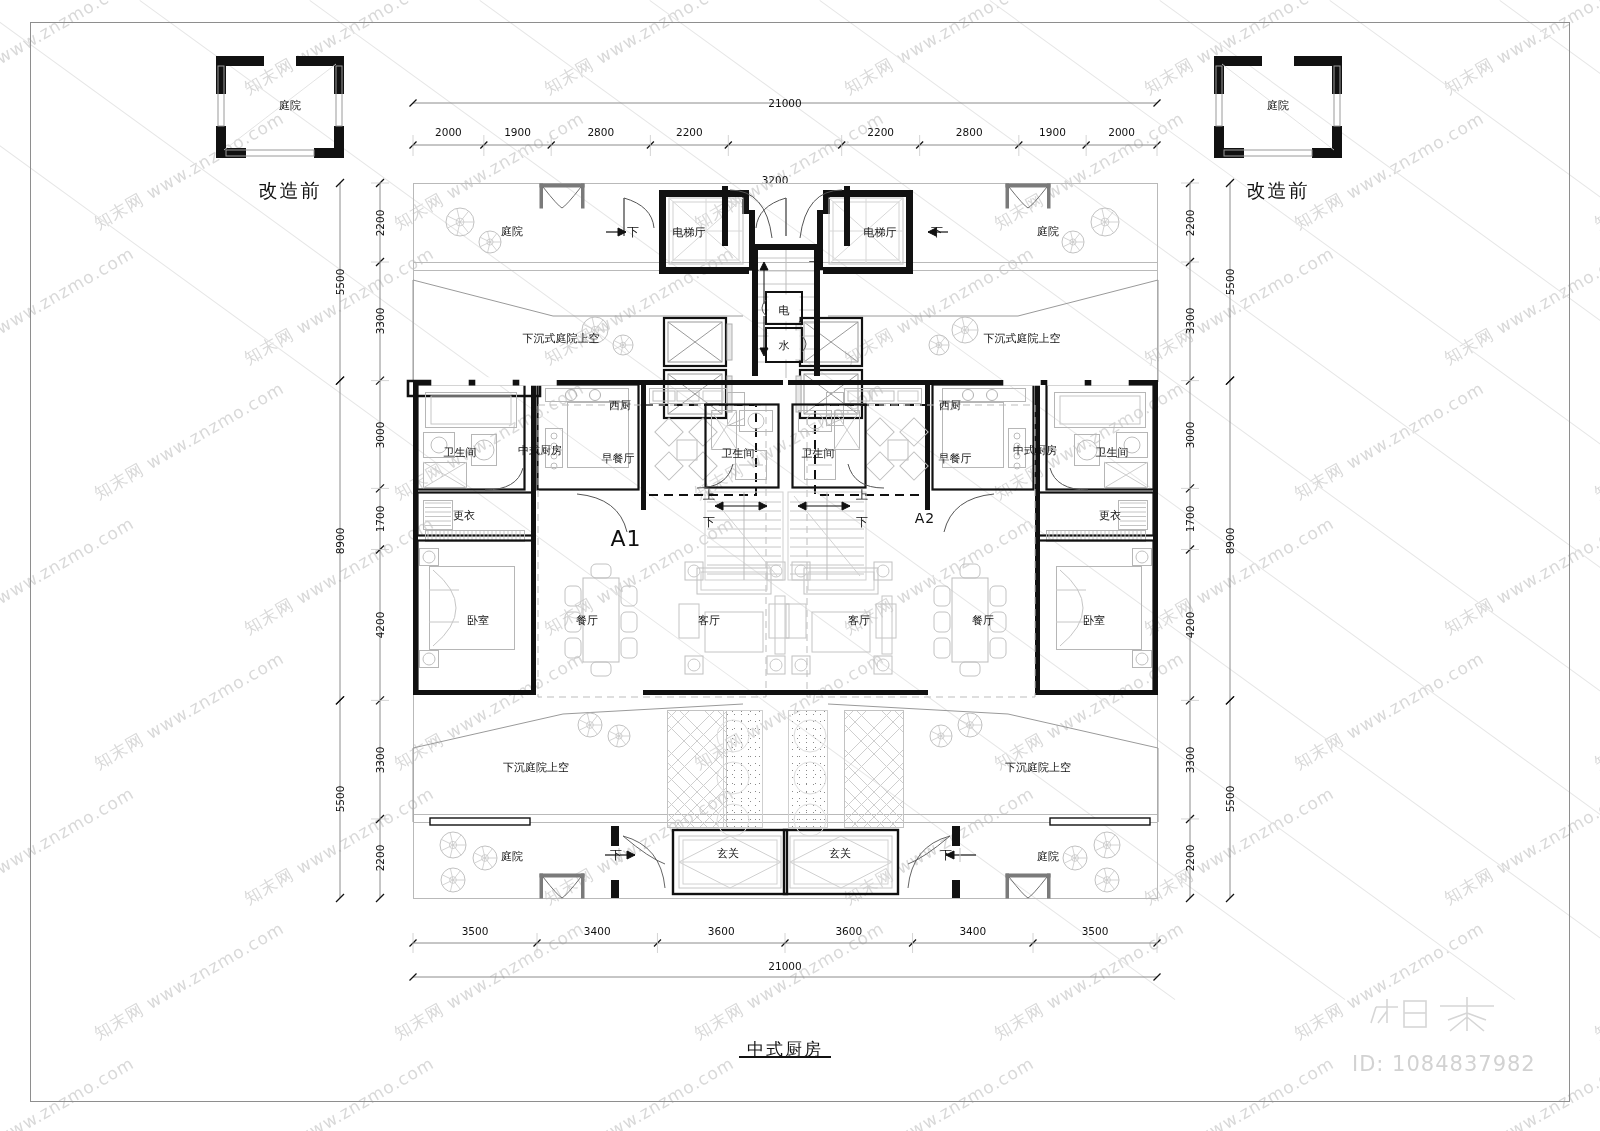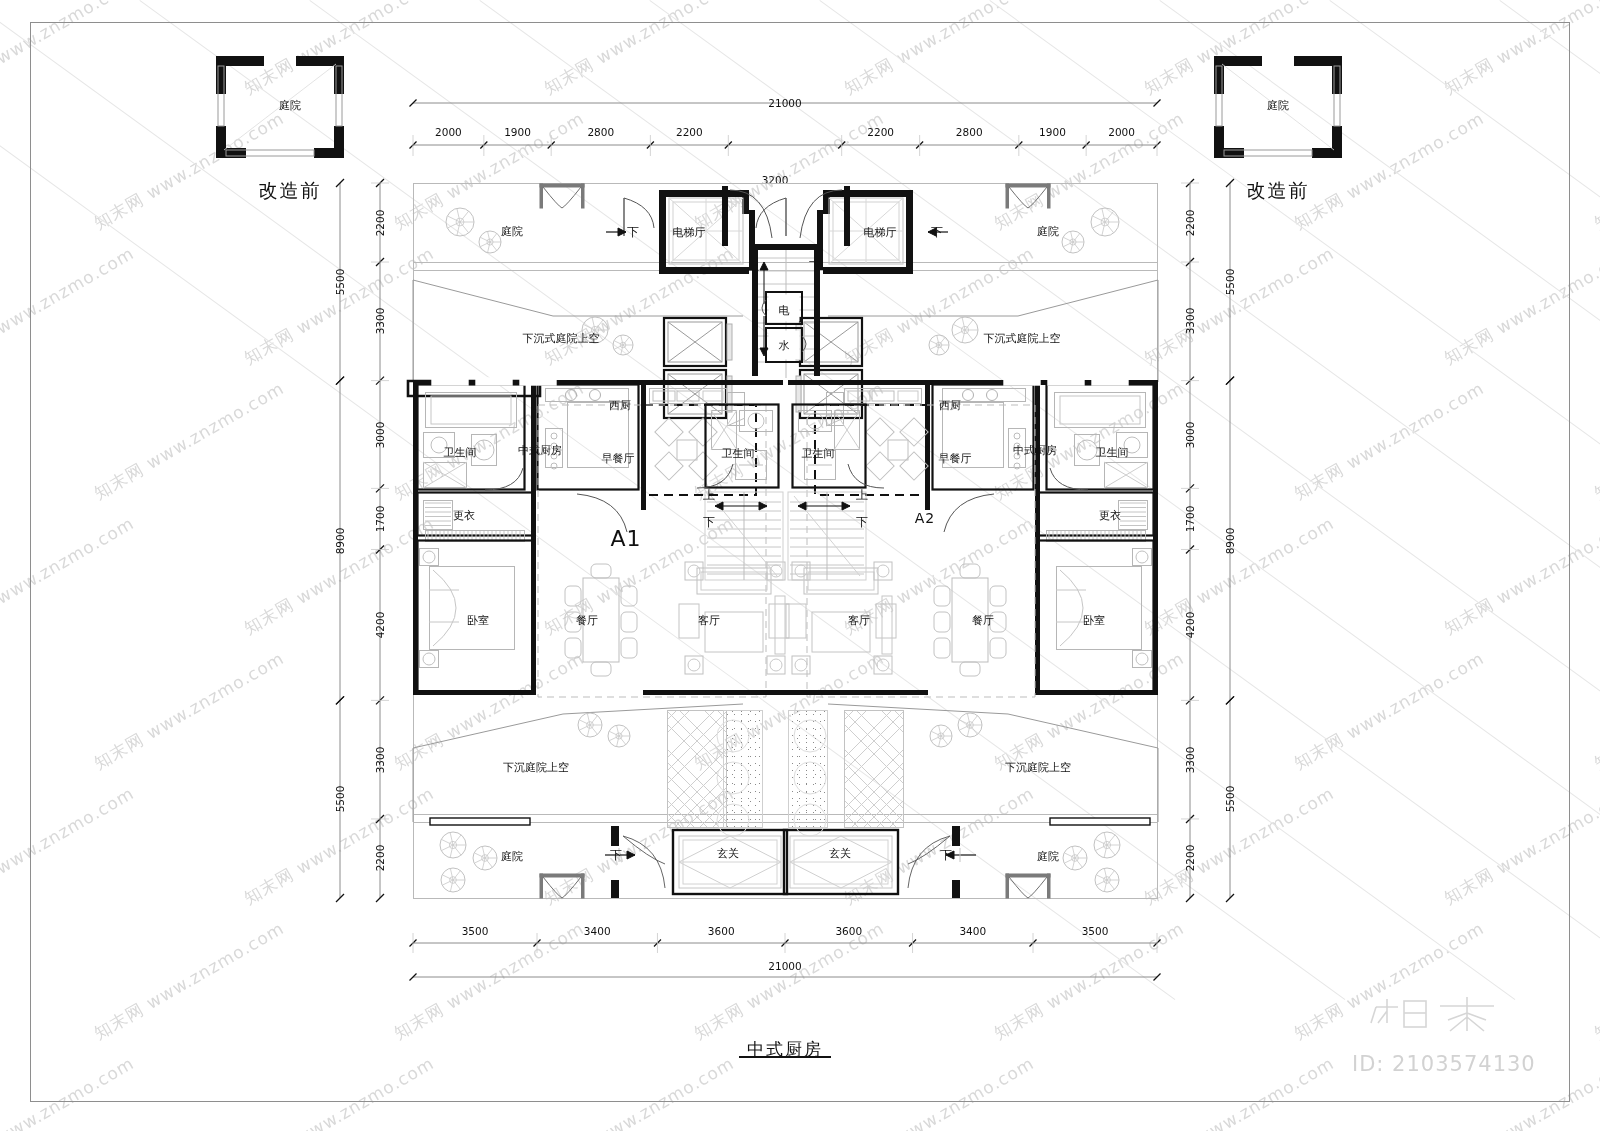--- a/index.html
+++ b/index.html
@@ -1199,15 +1199,15 @@
   <div id="titleRule"></div>
 
   <svg id="zm-logo" viewBox="0 0 132 48">
     <g fill="none" stroke="#d6d6d6" stroke-width="1.6">
       <path d="M8 14 H30 M19 6 V30 M8 14 L3 30 M19 18 L10 30"></path>
       <rect x="36" y="8" width="22" height="26"></rect>
       <path d="M36 20 H58"></path>
       <path d="M72 13 H126 M99 4 V38 M80 27 L99 20 M118 27 L99 20 M82 38 L99 24 M116 38 L99 24"></path>
     </g>
   </svg>
-  <div id="zm-id">ID: 2103574130</div>
+  <div id="zm-id">ID: 1084837982</div>
 
 </div>
 
 </body></html>

